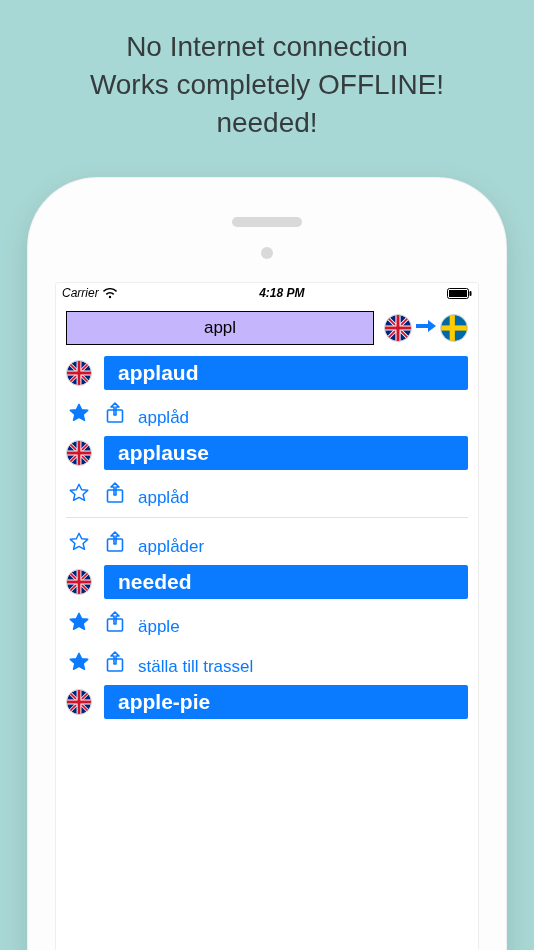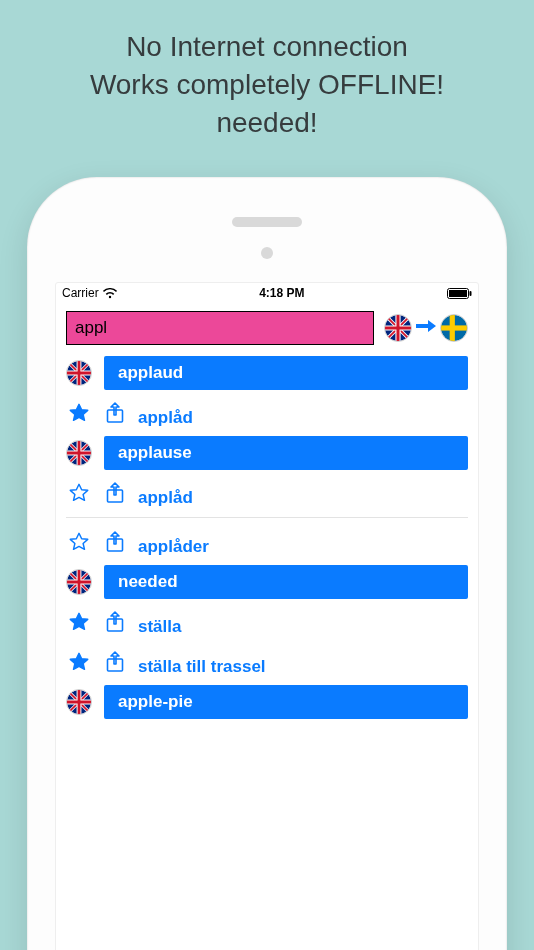--- a/index.html
+++ b/index.html
@@ -64,39 +64,41 @@
     border: 1px solid #eee;
   }
   .status-bar {
     height: 20px;
     display: flex;
     align-items: center;
     justify-content: space-between;
     padding: 0 6px;
     font-size: 12px;
     color: #000;
+    font-style: italic;
   }
   .status-left, .status-right { display: flex; align-items: center; gap: 4px; }
   .status-center { font-weight: 600; }
   .wifi-icon, .battery-icon { display: inline-flex; }
   .search-row {
     display: flex;
     align-items: center;
     padding: 8px 10px;
     gap: 10px;
   }
   .search-input {
     flex: 1;
     height: 34px;
     border: 1.5px solid #000;
     padding: 0 8px;
     font-size: 17px;
     color: #000;
-    background: #ec4899;
+    background: #c4b5fd;
     outline: none;
+    text-align: center;
   }
   .lang-switch {
     display: flex;
     align-items: center;
     gap: 4px;
   }
   .flag {
     width: 28px;
     height: 28px;
     border-radius: 50%;
@@ -115,29 +117,29 @@
     height: 40px;
     padding: 0 10px;
     gap: 12px;
   }
   .row.header .word-bar {
     flex: 1;
     height: 34px;
     background: #0a7bff;
     color: #fff;
     font-weight: 700;
-    font-size: 17px;
+    font-size: 21px;
     display: flex;
     align-items: center;
     padding-left: 14px;
     border-radius: 2px;
   }
   .row.trans .word {
     color: #0a7bff;
-    font-weight: 700;
+    font-weight: 400;
     font-size: 17px;
     margin-top: 9px;
   }
   .left-icon {
     width: 26px;
     height: 26px;
     display: inline-flex;
     align-items: center;
     justify-content: center;
   }
@@ -355,21 +357,21 @@
             <svg width="22" height="22" viewBox="0 0 24 24">
               <path d="M12 2.5l2.9 6 6.6.6-5 4.5 1.5 6.4L12 16.8 6 20l1.5-6.4-5-4.5 6.6-.6z" fill="#0a7bff" stroke="#0a7bff" stroke-width="1.6" stroke-linejoin="round"></path>
             </svg>
           </span>
           <span class="share-icon">
             <svg width="20" height="22" viewBox="0 0 20 22">
               <path d="M10 1l-4 4h3v8h2V5h3l-4-4z" fill="none" stroke="#0a7bff" stroke-width="1.6" stroke-linejoin="round"></path>
               <rect x="2.5" y="8" width="15" height="12" rx="1" fill="none" stroke="#0a7bff" stroke-width="1.6"></rect>
             </svg>
           </span>
-          <span class="word">ställa</span>
+          <span class="word">äpple</span>
         </div>
         <div class="row trans">
           <span class="left-icon">
             <svg width="22" height="22" viewBox="0 0 24 24">
               <path d="M12 2.5l2.9 6 6.6.6-5 4.5 1.5 6.4L12 16.8 6 20l1.5-6.4-5-4.5 6.6-.6z" fill="#0a7bff" stroke="#0a7bff" stroke-width="1.6" stroke-linejoin="round"></path>
             </svg>
           </span>
           <span class="share-icon">
             <svg width="20" height="22" viewBox="0 0 20 22">
               <path d="M10 1l-4 4h3v8h2V5h3l-4-4z" fill="none" stroke="#0a7bff" stroke-width="1.6" stroke-linejoin="round"></path>

